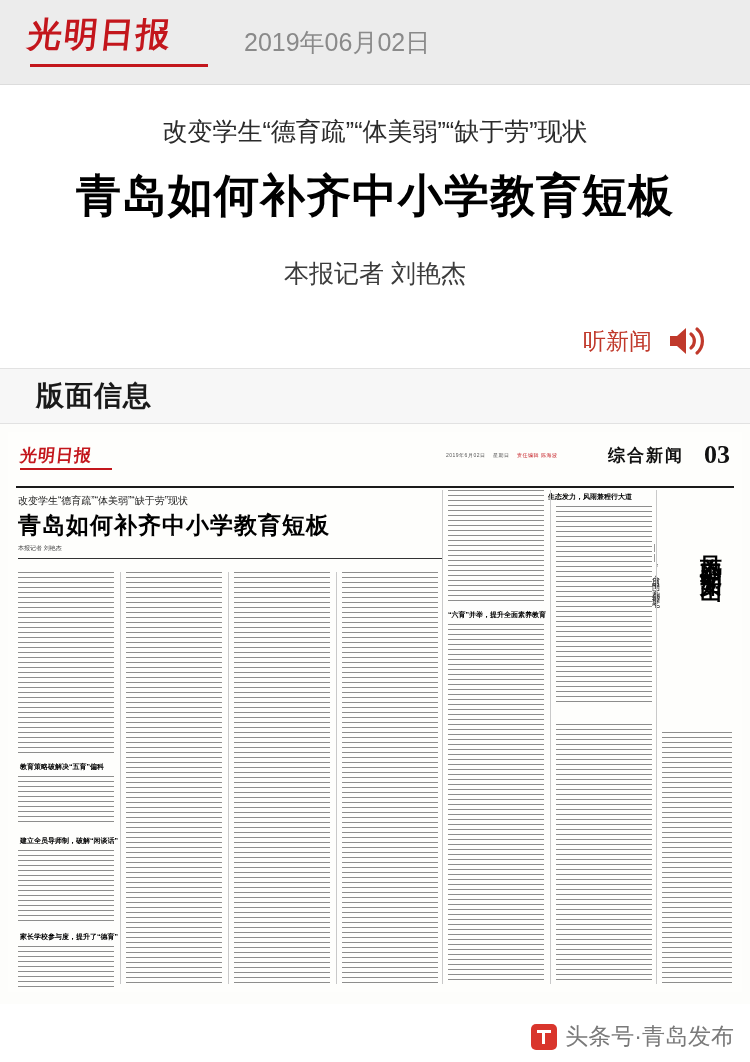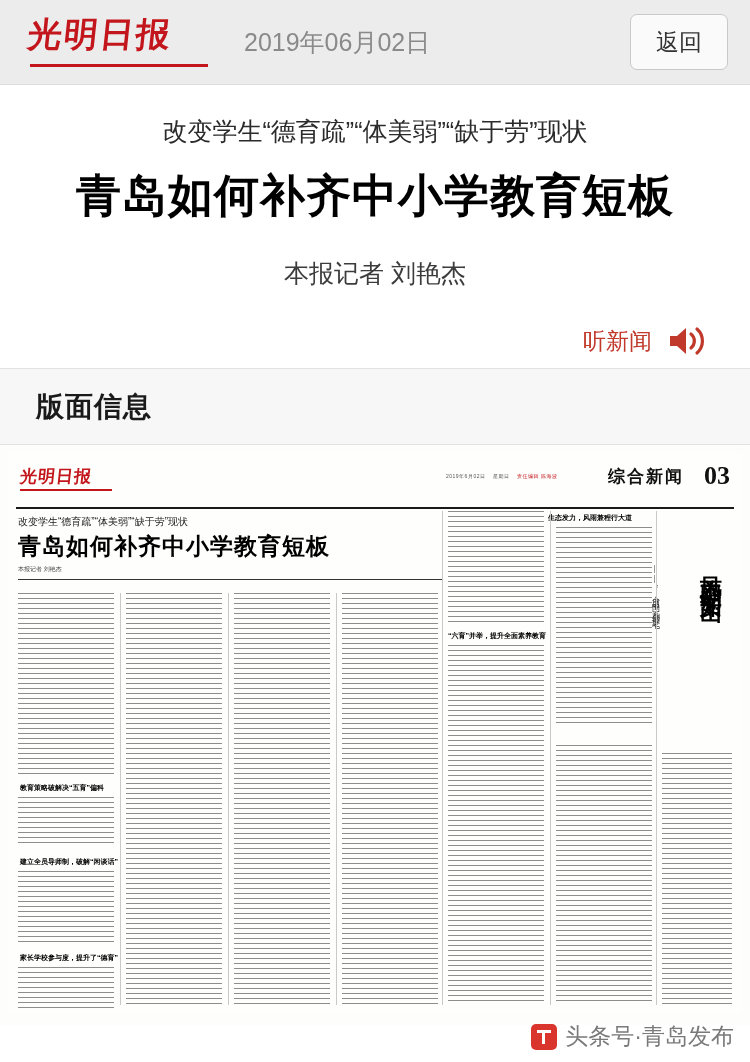--- a/index.html
+++ b/index.html
@@ -117,21 +117,21 @@
     width: 42px;
     height: 34px;
     position: relative;
   }
 
   
   .section-bar {
     border-top: 1px solid #e2e2e2;
     border-bottom: 1px solid #e2e2e2;
     background: #f7f7f7;
-    height: 77px;
+    height: 56px;
     display: flex;
     align-items: center;
     padding-left: 36px;
     box-sizing: border-box;
   }
   .section-bar .title {
     font-size: 28px;
     font-weight: bold;
     color: #1a1a1a;
     letter-spacing: 1px;
@@ -337,21 +337,20 @@
 </style>
 </head>
 <body>
 
 <div class="topbar">
   <div class="masthead">
     <div class="mh-text">光明日报</div>
     <div class="mh-rule"></div>
   </div>
   <div class="topdate">2019年06月02日</div>
-  <div class="back-btn">返回</div>
 </div>
 
 <div class="article-head">
   <div class="shoulder">改变学生“德育疏”“体美弱”“缺于劳”现状</div>
   <div class="headline">青岛如何补齐中小学教育短板</div>
   <div class="byline">本报记者 刘艳杰</div>
 </div>
 
 <div class="listen-row">
   <span class="listen-label">听新闻</span>

